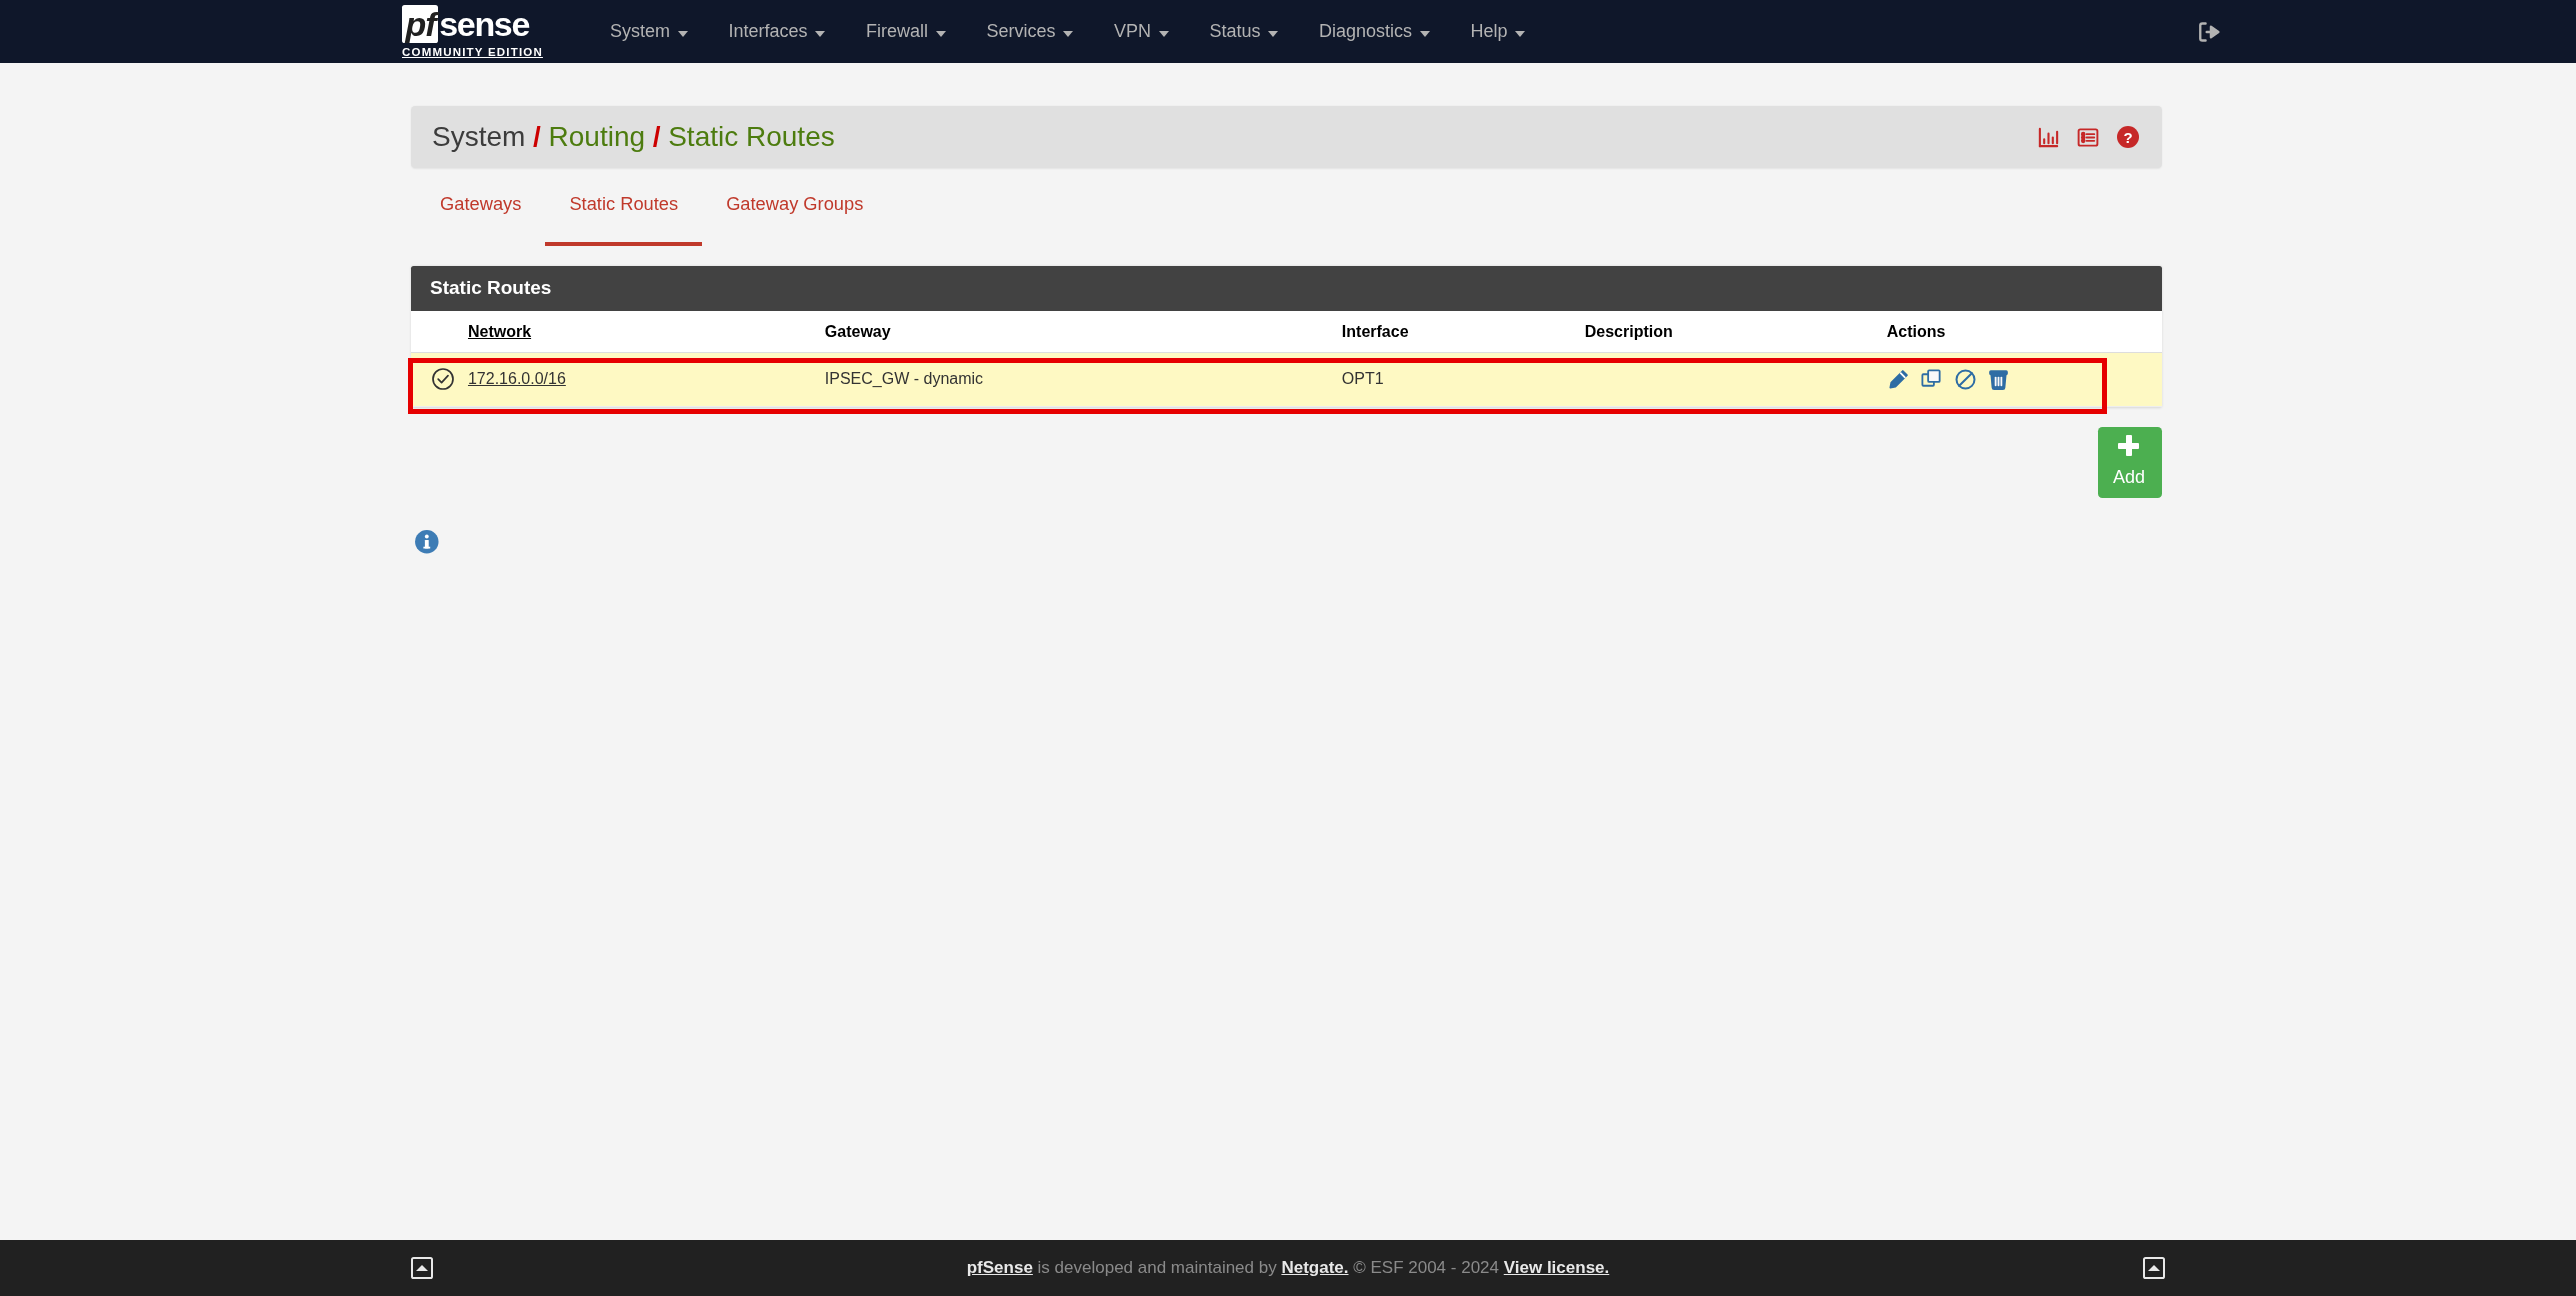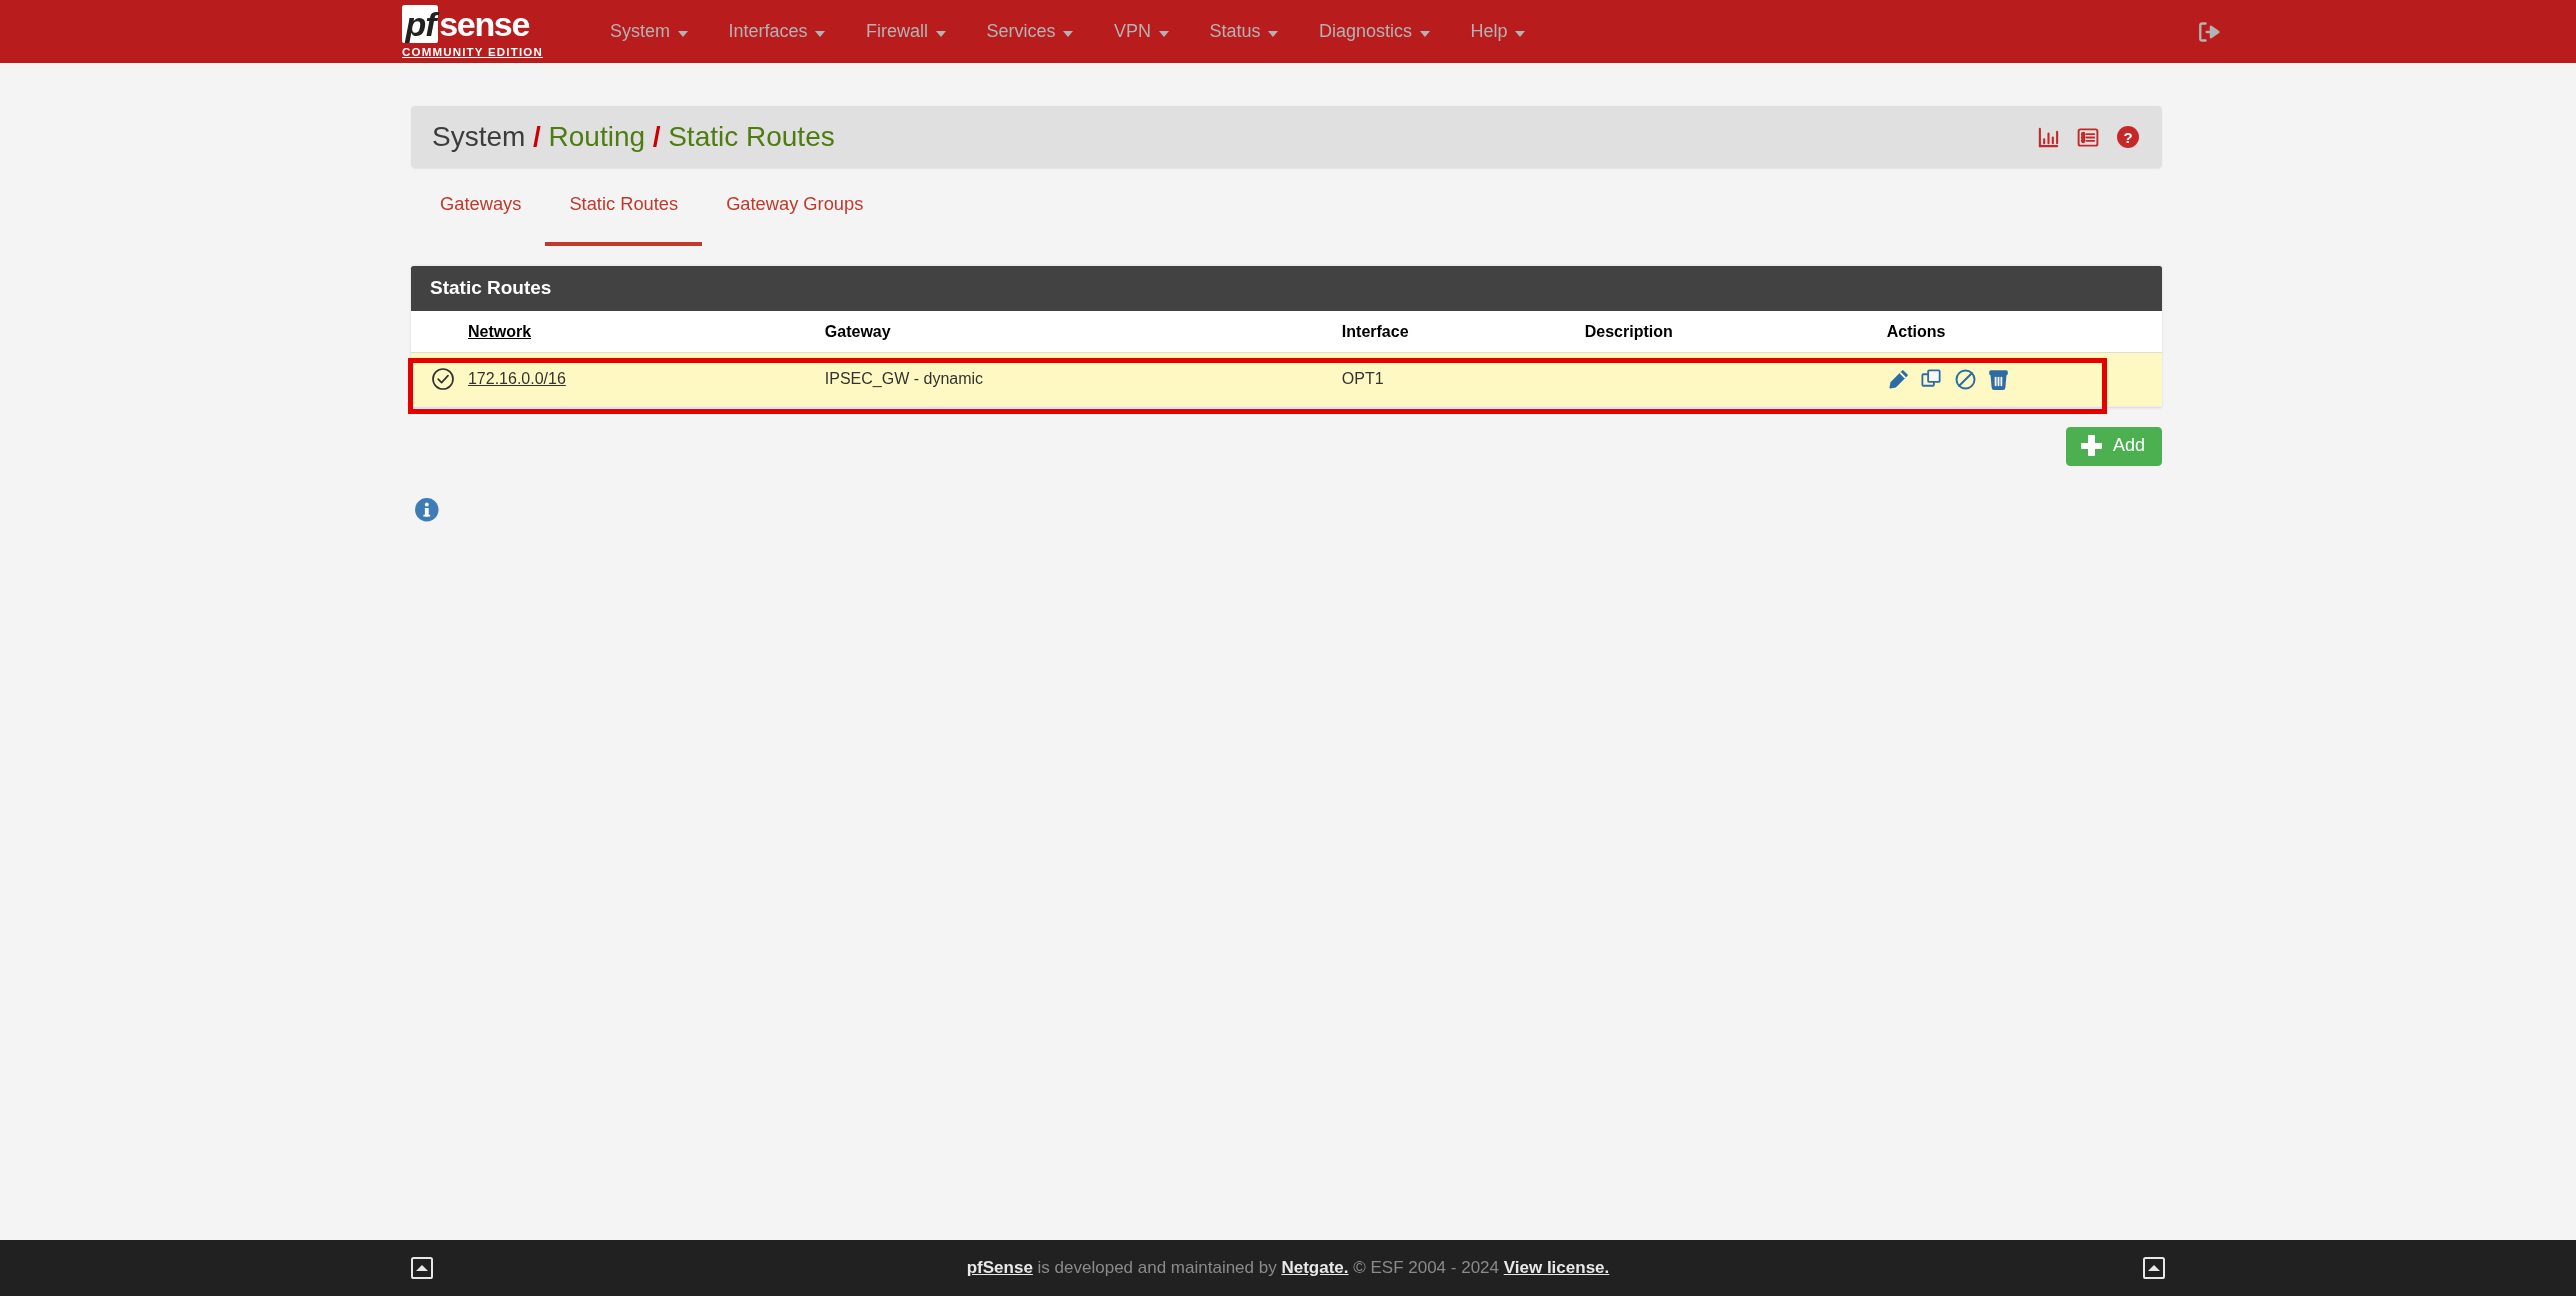--- a/index.html
+++ b/index.html
@@ -10,21 +10,21 @@
     font-family: "Liberation Sans", sans-serif;
     overflow: hidden;
   }
 
   
   .navbar {
     position: absolute;
     top: 0; left: 0;
     width: 2576px;
     height: 63px;
-    background: #b91c1c;
+    background: #0f172a;
     display: flex;
     align-items: center;
   }
   .nav-logo {
     margin-left: 402px;
     display: flex;
     flex-direction: column;
     align-items: flex-start;
     justify-content: center;
     width: 162px;
@@ -230,20 +230,21 @@
     color: #ffffff;
     border: none;
     border-radius: 4.3px;
     font-size: 18px;
     padding: 8.5px 17px 9.4px 14.5px;
     display: flex;
     align-items: center;
     gap: 11px;
     cursor: pointer;
     font-family: "Liberation Sans", sans-serif;
+    flex-direction: column;
   }
   .plus {
     position: relative;
     width: 21px; height: 21px;
     display: inline-block;
   }
   .plus::before, .plus::after {
     content: "";
     position: absolute;
     background: #ffffff;

